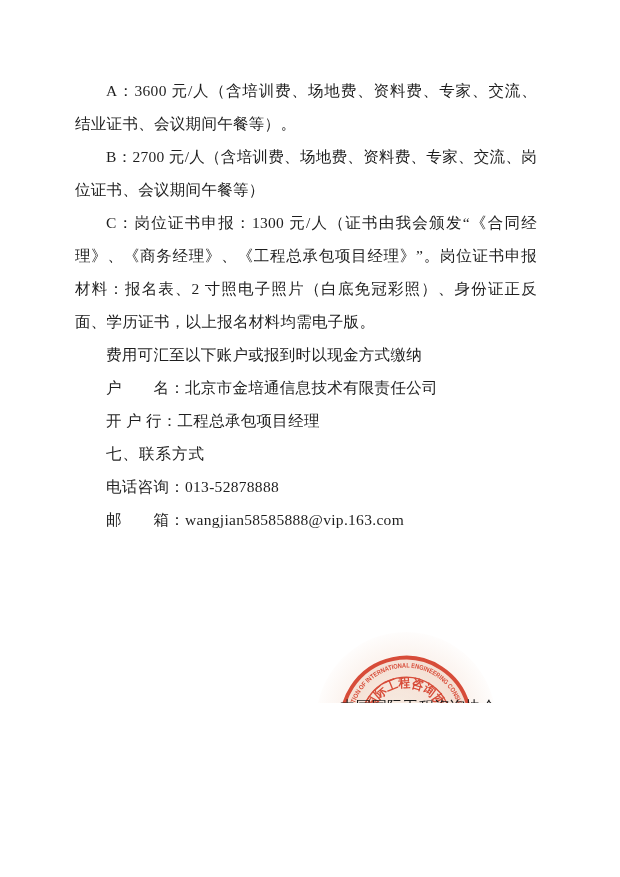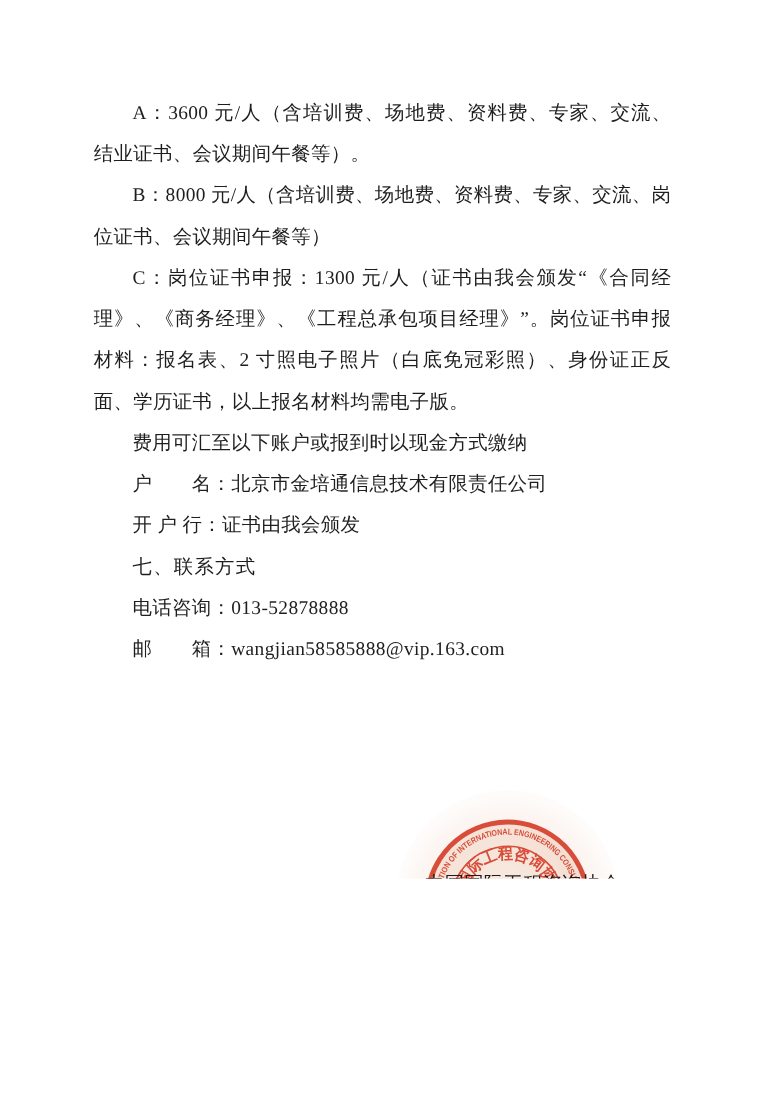--- a/index.html
+++ b/index.html
@@ -63,25 +63,25 @@
   .seal-ring-text { font-family: "Liberation Sans", sans-serif; font-weight: 700; }
   .seal-cn-text { font-weight: 700; }
 </style>
 </head>
 <body>
 
 <div class="page">
 
   <div class="doc-body">
     <p class="para">A：3600 元/人（含培训费、场地费、资料费、专家、交流、结业证书、会议期间午餐等）。</p>
-    <p class="para">B：8000 元/人（含培训费、场地费、资料费、专家、交流、岗位证书、会议期间午餐等）</p>
+    <p class="para">B：2700 元/人（含培训费、场地费、资料费、专家、交流、岗位证书、会议期间午餐等）</p>
     <p class="para">C：岗位证书申报：1300 元/人（证书由我会颁发“《合同经理》、《商务经理》、《工程总承包项目经理》”。岗位证书申报材料：报名表、2 寸照电子照片（白底免冠彩照）、身份证正反面、学历证书，以上报名材料均需电子版。</p>
     <p class="para">费用可汇至以下账户或报到时以现金方式缴纳</p>
     <p class="para">户　　名：北京市金培通信息技术有限责任公司</p>
-    <p class="para">开 户 行：证书由我会颁发</p>
+    <p class="para">开 户 行：工程总承包项目经理</p>
     <p class="heading">七、联系方式</p>
     <p class="para">电话咨询：013-52878888</p>
     <p class="para">邮　　箱：wangjian58585888@vip.163.com</p>
   </div>
 
   <div class="signature-block">
 
     <div class="seal">
       <div class="seal-blush"></div>
       <svg width="156" height="156" viewBox="0 0 160 160">

